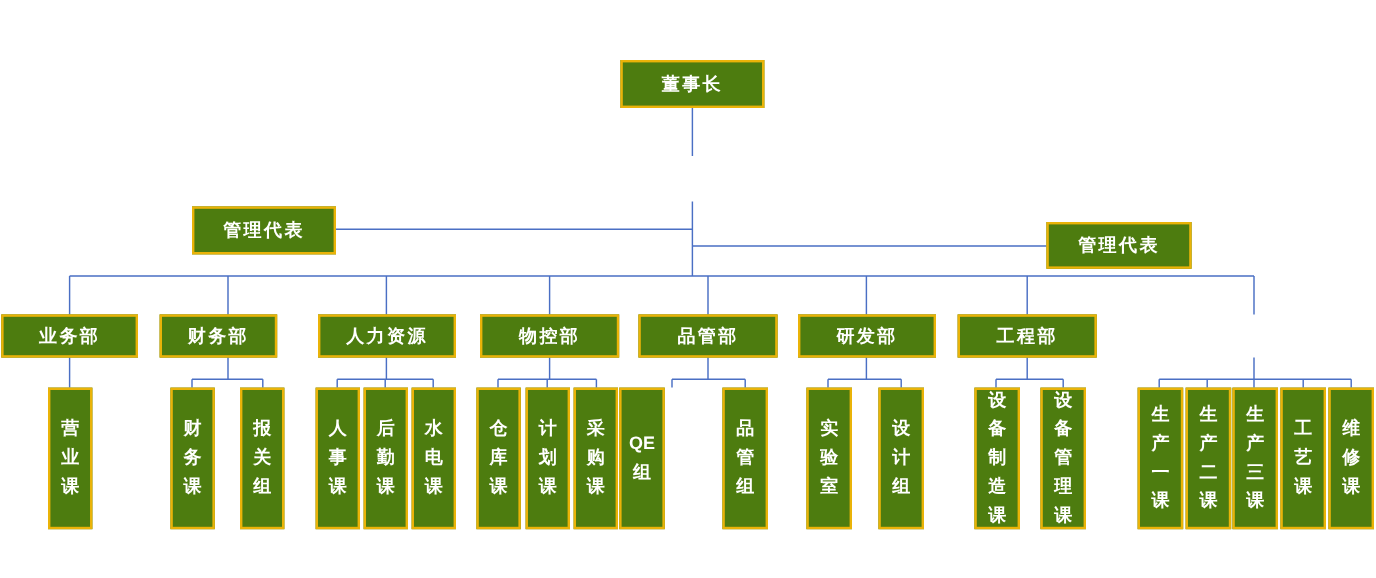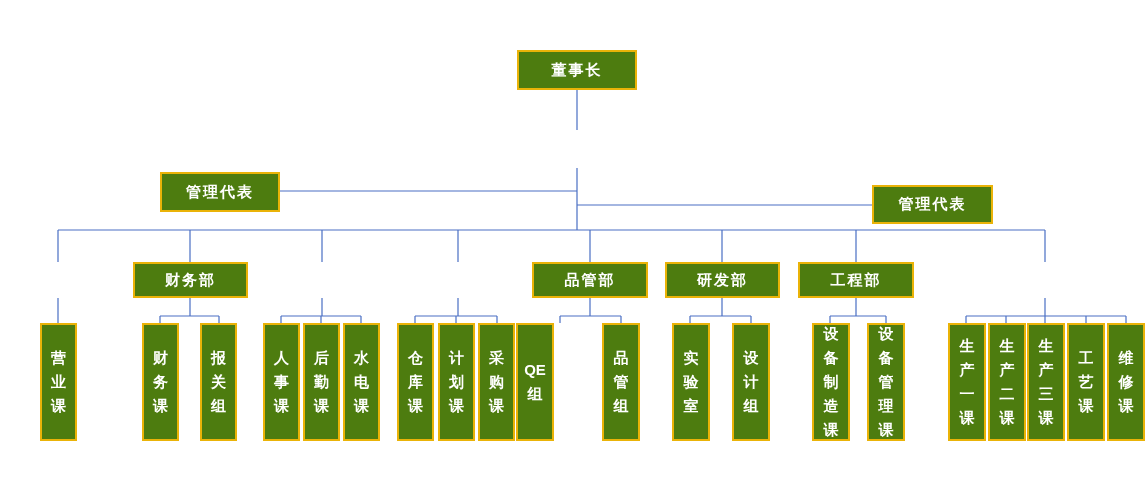--- a/index.html
+++ b/index.html
@@ -51,21 +51,24 @@
              M722 298 V316 M690 316 H751 M690 316 V323 M751 316 V323
              M856 298 V316 M830 316 H886 M830 316 V323 M886 316 V323
              M1045 298 V316 M966 316 H1126 M966 316 V323 M1006 316 V323
              M1045 316 V323 M1086 316 V323 M1126 316 V323"></path>
   </svg>
 
   <div class="node" style="left:517px;top:50px;width:120px;height:40px">董事长</div>
   <div class="node" style="left:160px;top:172px;width:120px;height:40px">管理代表</div>
   <div class="node" style="left:872px;top:185px;width:121px;height:39px">管理代表</div>
 
-  <div class="node" style="left:133px;top:262px;width:115px;height:36px">财务部</div>
+  <div class="node" style="left:1px;top:262px;width:114px;height:36px">业务部</div>
+  <div class="node" style="left:133px;top:262px;width:98px;height:36px">财务部</div>
+  <div class="node" style="left:265px;top:262px;width:115px;height:36px">人力资源</div>
+  <div class="node" style="left:400px;top:262px;width:116px;height:36px">物控部</div>
   <div class="node" style="left:532px;top:262px;width:116px;height:36px">品管部</div>
   <div class="node" style="left:665px;top:262px;width:115px;height:36px">研发部</div>
   <div class="node" style="left:798px;top:262px;width:116px;height:36px">工程部</div>
 
   <div class="node vnode" style="left:40px;top:323px;width:37px;height:118px">营
 业
 课</div>
 
   <div class="node vnode" style="left:142px;top:323px;width:37px;height:118px">财
 务

